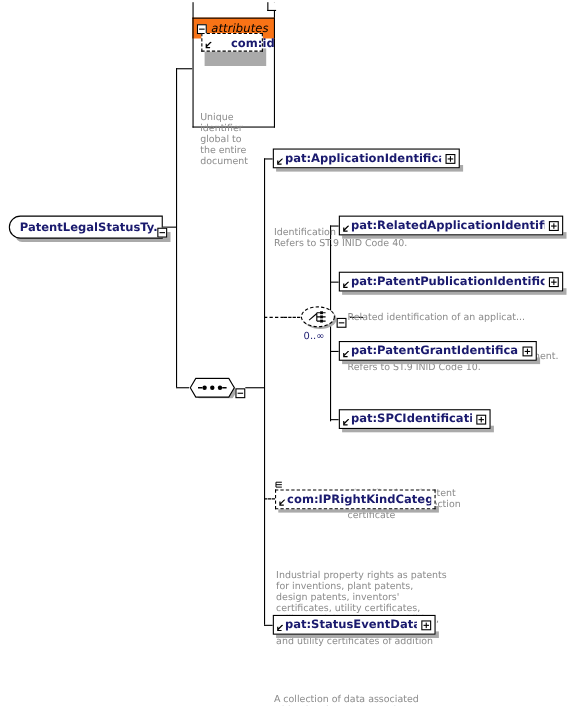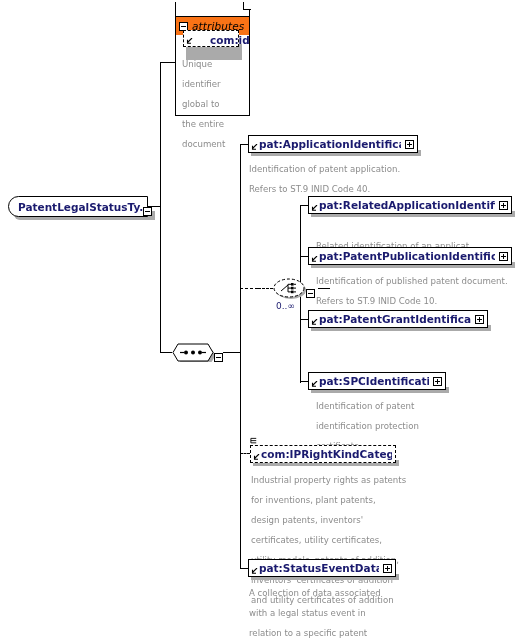--- a/index.html
+++ b/index.html
@@ -176,24 +176,25 @@
     left: 1px;
     top: -1px;
     width: 8px;
     height: 9px;
   }
 
   
   .desc {
     position: absolute;
     font-size: 8.6px;
-    line-height: 20px;
+    line-height: 10px;
     color: #8c8c8c;
     white-space: pre-line;
     font-family: "DejaVu Sans", sans-serif;
+    margin-top: 48px;
   }
 
   
   .root-node {
     position: absolute;
     left: 8px;
     top: 196px;
     width: 140px;
     height: 21px;
     background: #ffffff;

